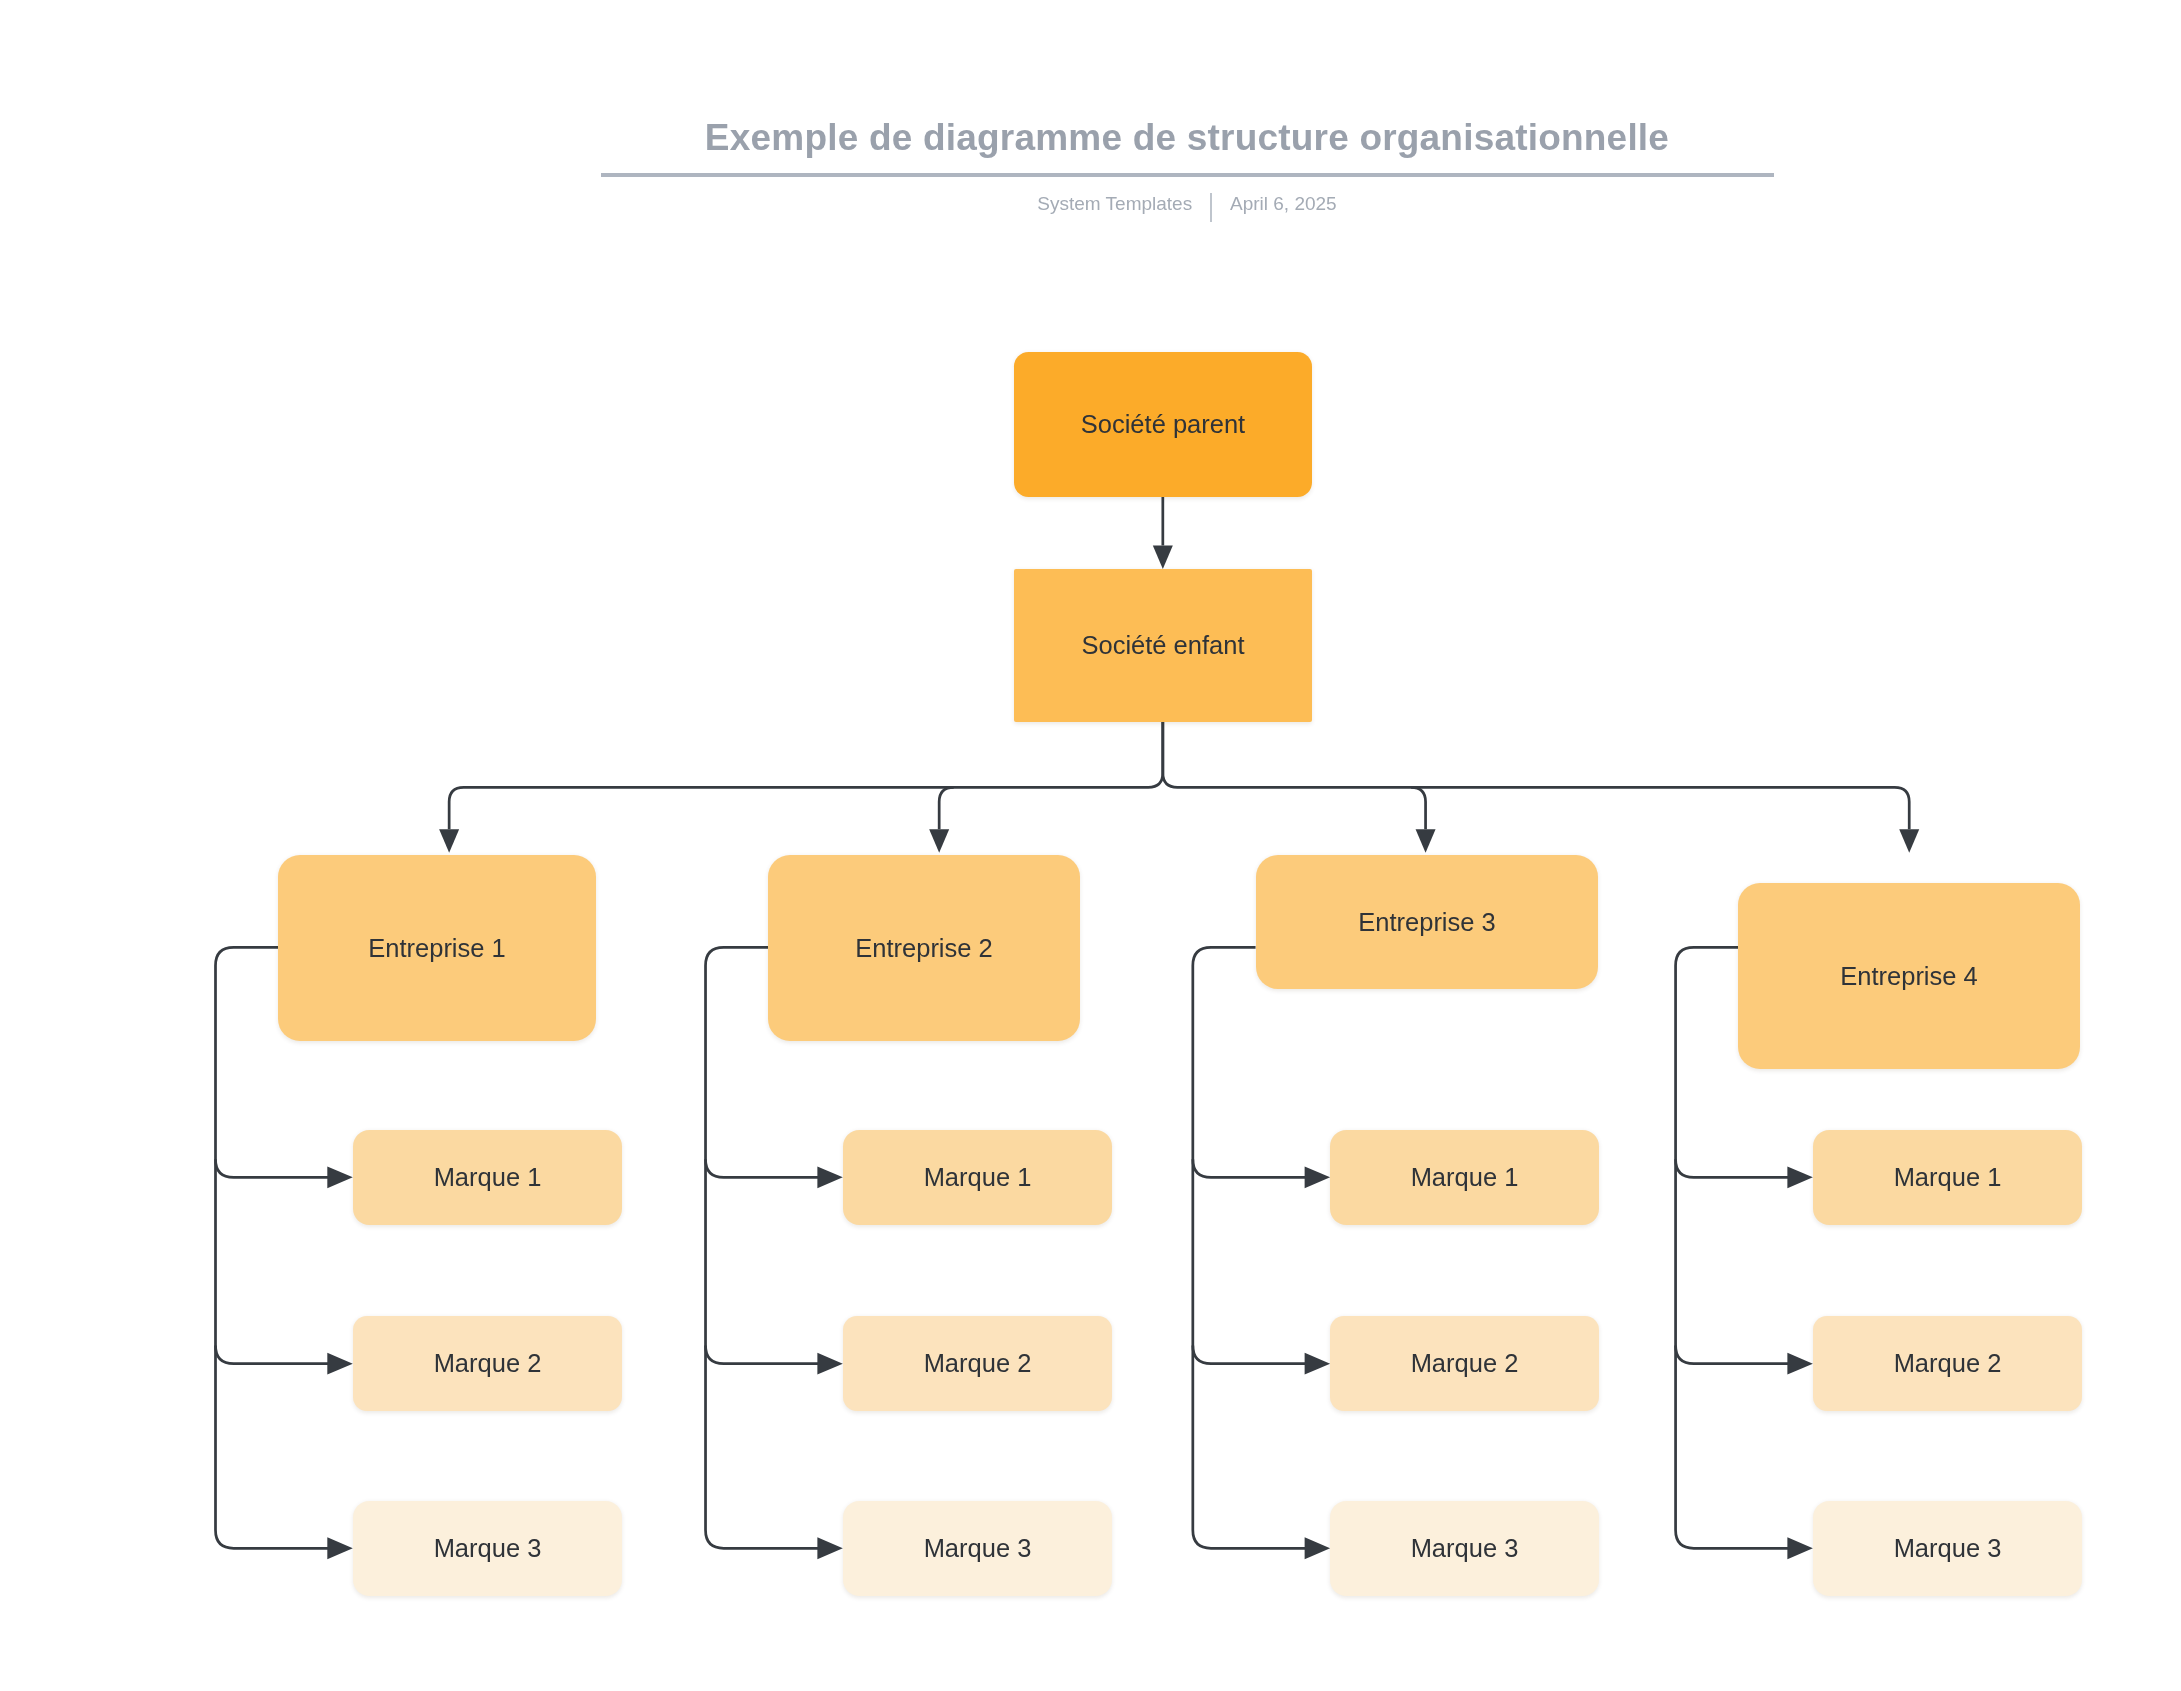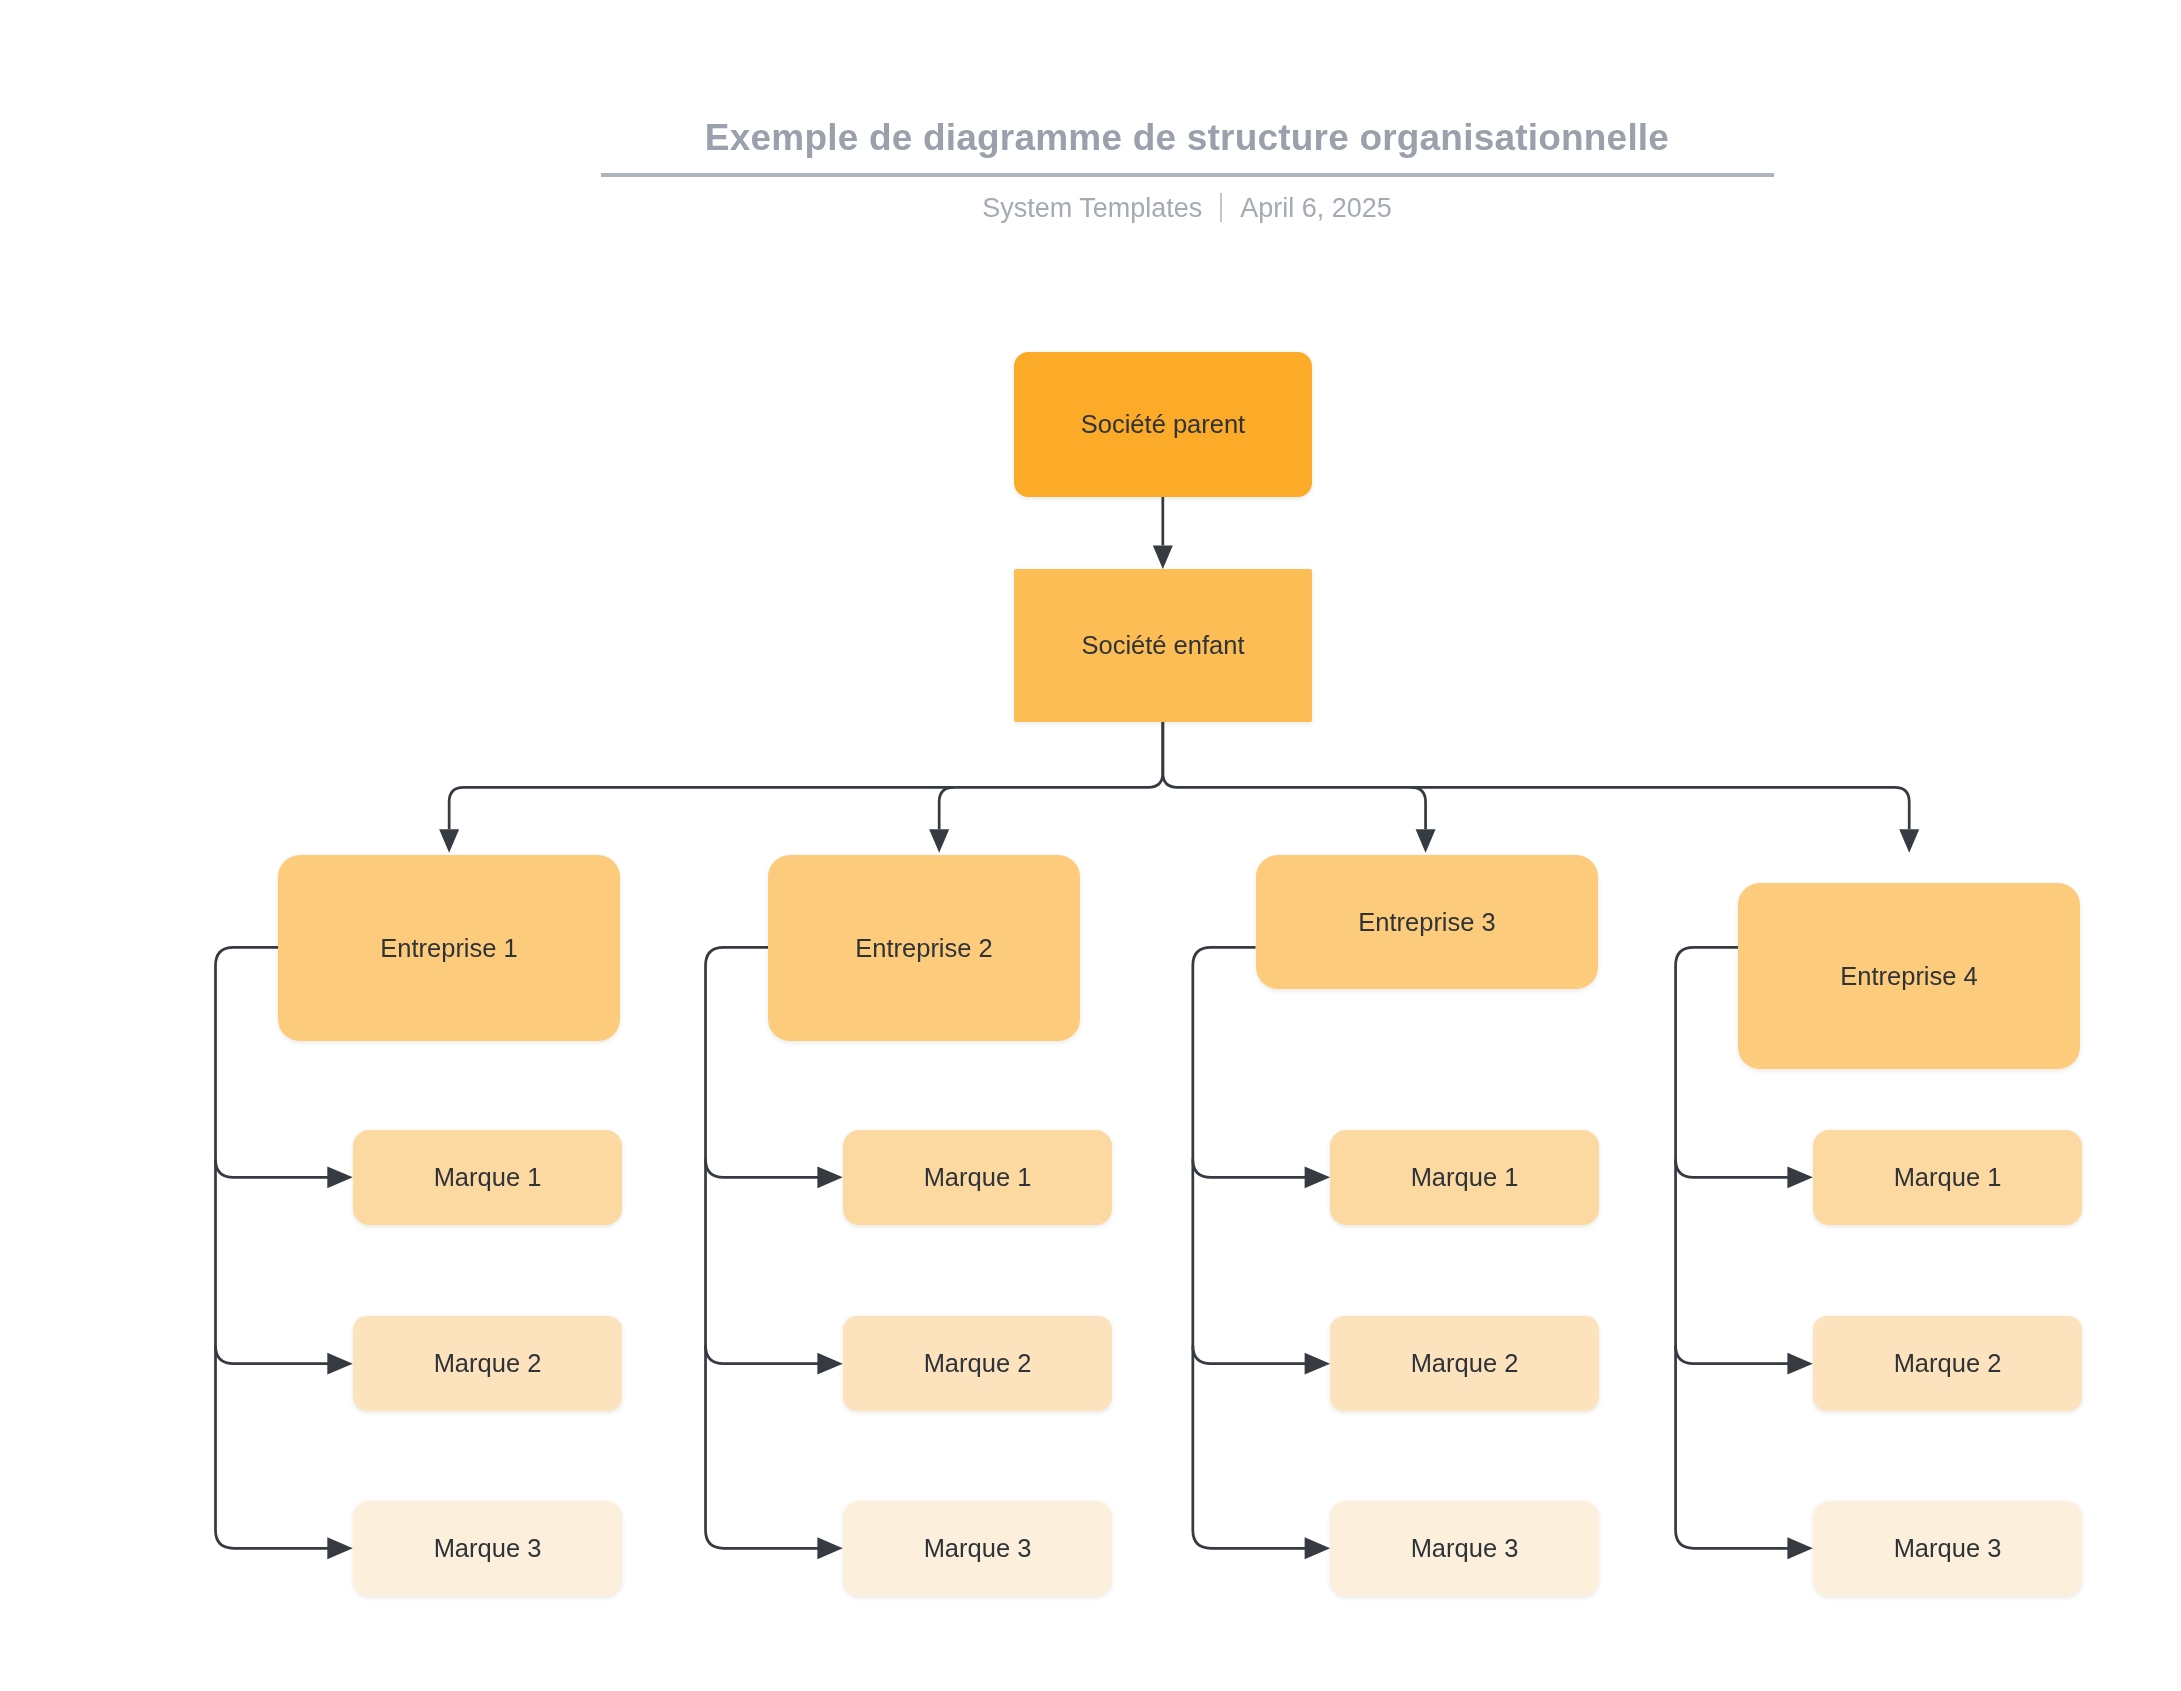--- a/index.html
+++ b/index.html
@@ -37,21 +37,21 @@
     height: 3.6px;
     background: #aeb5c0;
     margin: 12.7px auto 0 auto;
   }
   .subtitle {
     margin-top: 16.4px;
     display: flex;
     align-items: flex-start;
     justify-content: center;
     gap: 18px;
-    font-size: 27px;
+    font-size: 19px;
     color: #a4abb5;
   }
   .subtitle-divider {
     width: 1.8px;
     height: 29px;
     background: #bfc5cd;
   }
 
   
   .node {
@@ -150,21 +150,21 @@
   </svg>
 
   <div class="node root" style="left:1014px; top:320px; width:298px; height:145px">
     <span class="node-label">Société parent</span>
   </div>
 
   <div class="node child" style="left:1014px; top:569px; width:298px; height:153px">
     <span class="node-label">Société enfant</span>
   </div>
 
-  <div class="node branch" style="left:278px; top:855px; width:342px; height:186px">
+  <div class="node branch" style="left:278px; top:855px; width:318px; height:186px">
     <span class="node-label">Entreprise 1</span>
   </div>
   <div class="node leaf-1" style="left:353px; top:1130px; width:269px; height:95px">
     <span class="node-label">Marque 1</span>
   </div>
   <div class="node leaf-2" style="left:353px; top:1316px; width:269px; height:95px">
     <span class="node-label">Marque 2</span>
   </div>
   <div class="node leaf-3" style="left:353px; top:1501px; width:269px; height:95px">
     <span class="node-label">Marque 3</span>

